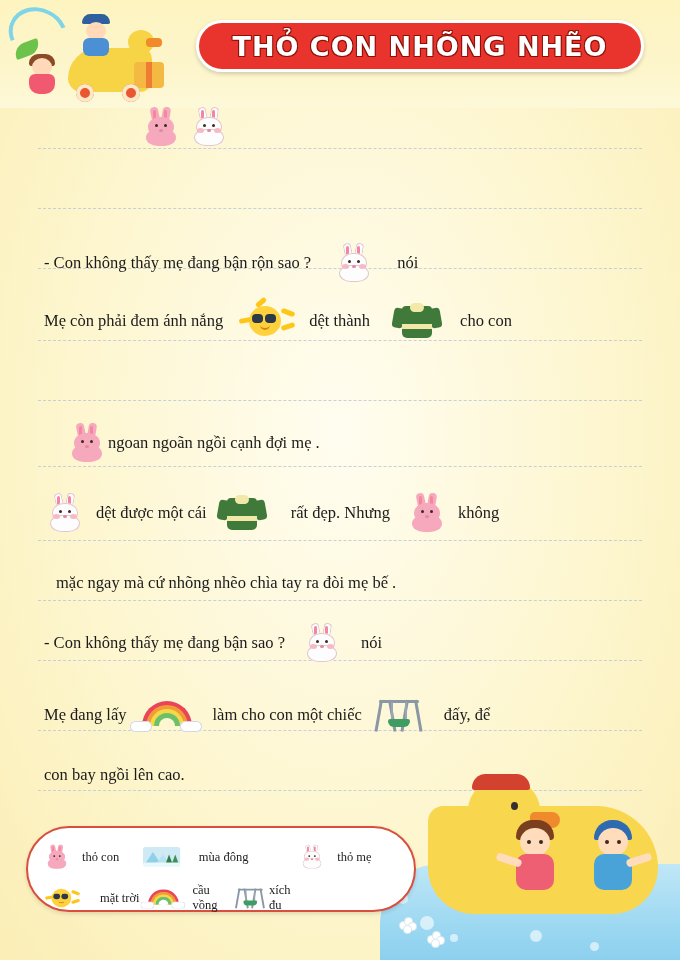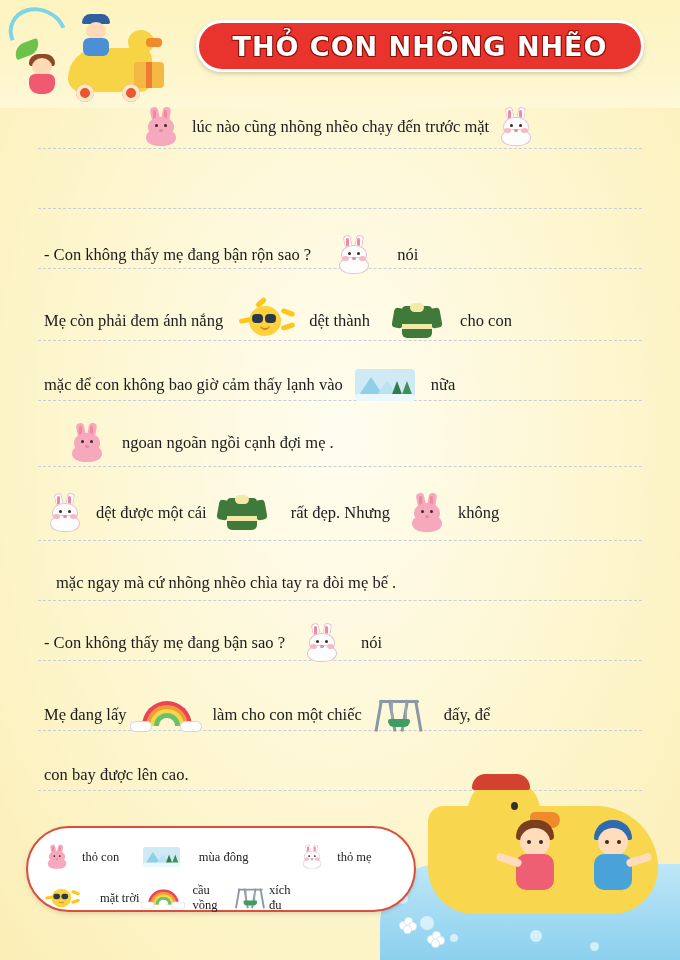--- a/index.html
+++ b/index.html
@@ -445,38 +445,37 @@
       <span class="ear"></span>
         <span class="ear2"></span>
         <span class="earin a"></span>
         <span class="earin b"></span>
       <span class="head"></span>
         <span class="body"></span>
         <span class="eye l"></span>
         <span class="eye r"></span>
         <span class="nose"></span>
     </span>
-    <span class="txt" style="margin-left:10px">lúc nào cũng nhõng nhẽo chạy đến trước mặt</span>
     <span class="tok bunny white" style="margin-left:6px">
       <span class="ear"></span>
         <span class="ear2"></span>
         <span class="earin a"></span>
         <span class="earin b"></span>
       <span class="head"></span>
         <span class="body"></span>
         <span class="cheek"></span>
         <span class="cheek2"></span>
       <span class="eye l"></span>
         <span class="eye r"></span>
         <span class="nose"></span>
     </span>
   </div>
 
 
-  <div class="row" style="top:240px">
+  <div class="row" style="top:248px">
     <span class="txt">- Con không thấy mẹ đang bận rộn sao ?</span>
     <span class="tok bunny white" style="margin-left:22px">
       <span class="ear"></span>
         <span class="ear2"></span>
         <span class="earin a"></span>
         <span class="earin b"></span>
       <span class="head"></span>
         <span class="body"></span>
         <span class="cheek"></span>
         <span class="cheek2"></span>
@@ -502,46 +501,34 @@
     <span class="tok sweater" style="margin-left:22px">
       <span class="sl-l"></span>
         <span class="sl-r"></span>
         <span class="torso"></span>
       <span class="stripe"></span>
         <span class="collar"></span>
     </span>
     <span class="txt" style="margin-left:18px">cho con</span>
   </div>
 
-  <div class="row" style="top:370px">
-    <span class="txt">mặc để con không bao giờ cảm thấy lạnh vào</span>
-    <span class="tok winter" style="margin-left:12px">
-      <span class="sky"></span>
-        <span class="mount"></span>
-        <span class="mount2"></span>
-      <span class="tree t1"></span>
-        <span class="tree t2"></span>
-        <span class="ground"></span>
-    </span>
-    <span class="txt" style="margin-left:16px">nữa</span>
-  </div>
 
   <div class="row" style="top:428px">
     <span class="tok bunny pink" style="margin-left:22px">
       <span class="ear"></span>
         <span class="ear2"></span>
         <span class="earin a"></span>
         <span class="earin b"></span>
       <span class="head"></span>
         <span class="body"></span>
         <span class="eye l"></span>
         <span class="eye r"></span>
         <span class="nose"></span>
     </span>
-    <span class="txt" style="margin-left:14px">ngoan ngoãn ngồi cạnh đợi mẹ .</span>
+    <span class="txt" style="">ngoan ngoãn ngồi cạnh đợi mẹ .</span>
   </div>
 
   <div class="row" style="top:498px">
     <span class="tok bunny white">
       <span class="ear"></span>
         <span class="ear2"></span>
         <span class="earin a"></span>
         <span class="earin b"></span>
       <span class="head"></span>
         <span class="body"></span>
@@ -614,21 +601,21 @@
       <span class="leg c"></span>
         <span class="leg d"></span>
       <span class="rope l"></span>
         <span class="rope r"></span>
         <span class="seat"></span>
     </span>
     <span class="txt" style="margin-left:22px">đấy, để</span>
   </div>
 
   <div class="row" style="top:760px">
-    <span class="txt">con bay được lên cao.</span>
+    <span class="txt">con bay ngồi lên cao.</span>
   </div>
 
   <div class="deco-bottom">
     <div class="water">
       <span class="bubble" style="left:18px; top:30px; width:10px; height:10px;"></span>
       <span class="bubble" style="left:40px; top:52px; width:14px; height:14px;"></span>
       <span class="bubble" style="left:70px; top:70px; width:8px;  height:8px;"></span>
       <span class="bubble" style="left:150px;top:66px; width:12px; height:12px;"></span>
       <span class="bubble" style="left:210px;top:78px; width:9px;  height:9px;"></span>
     </div>

